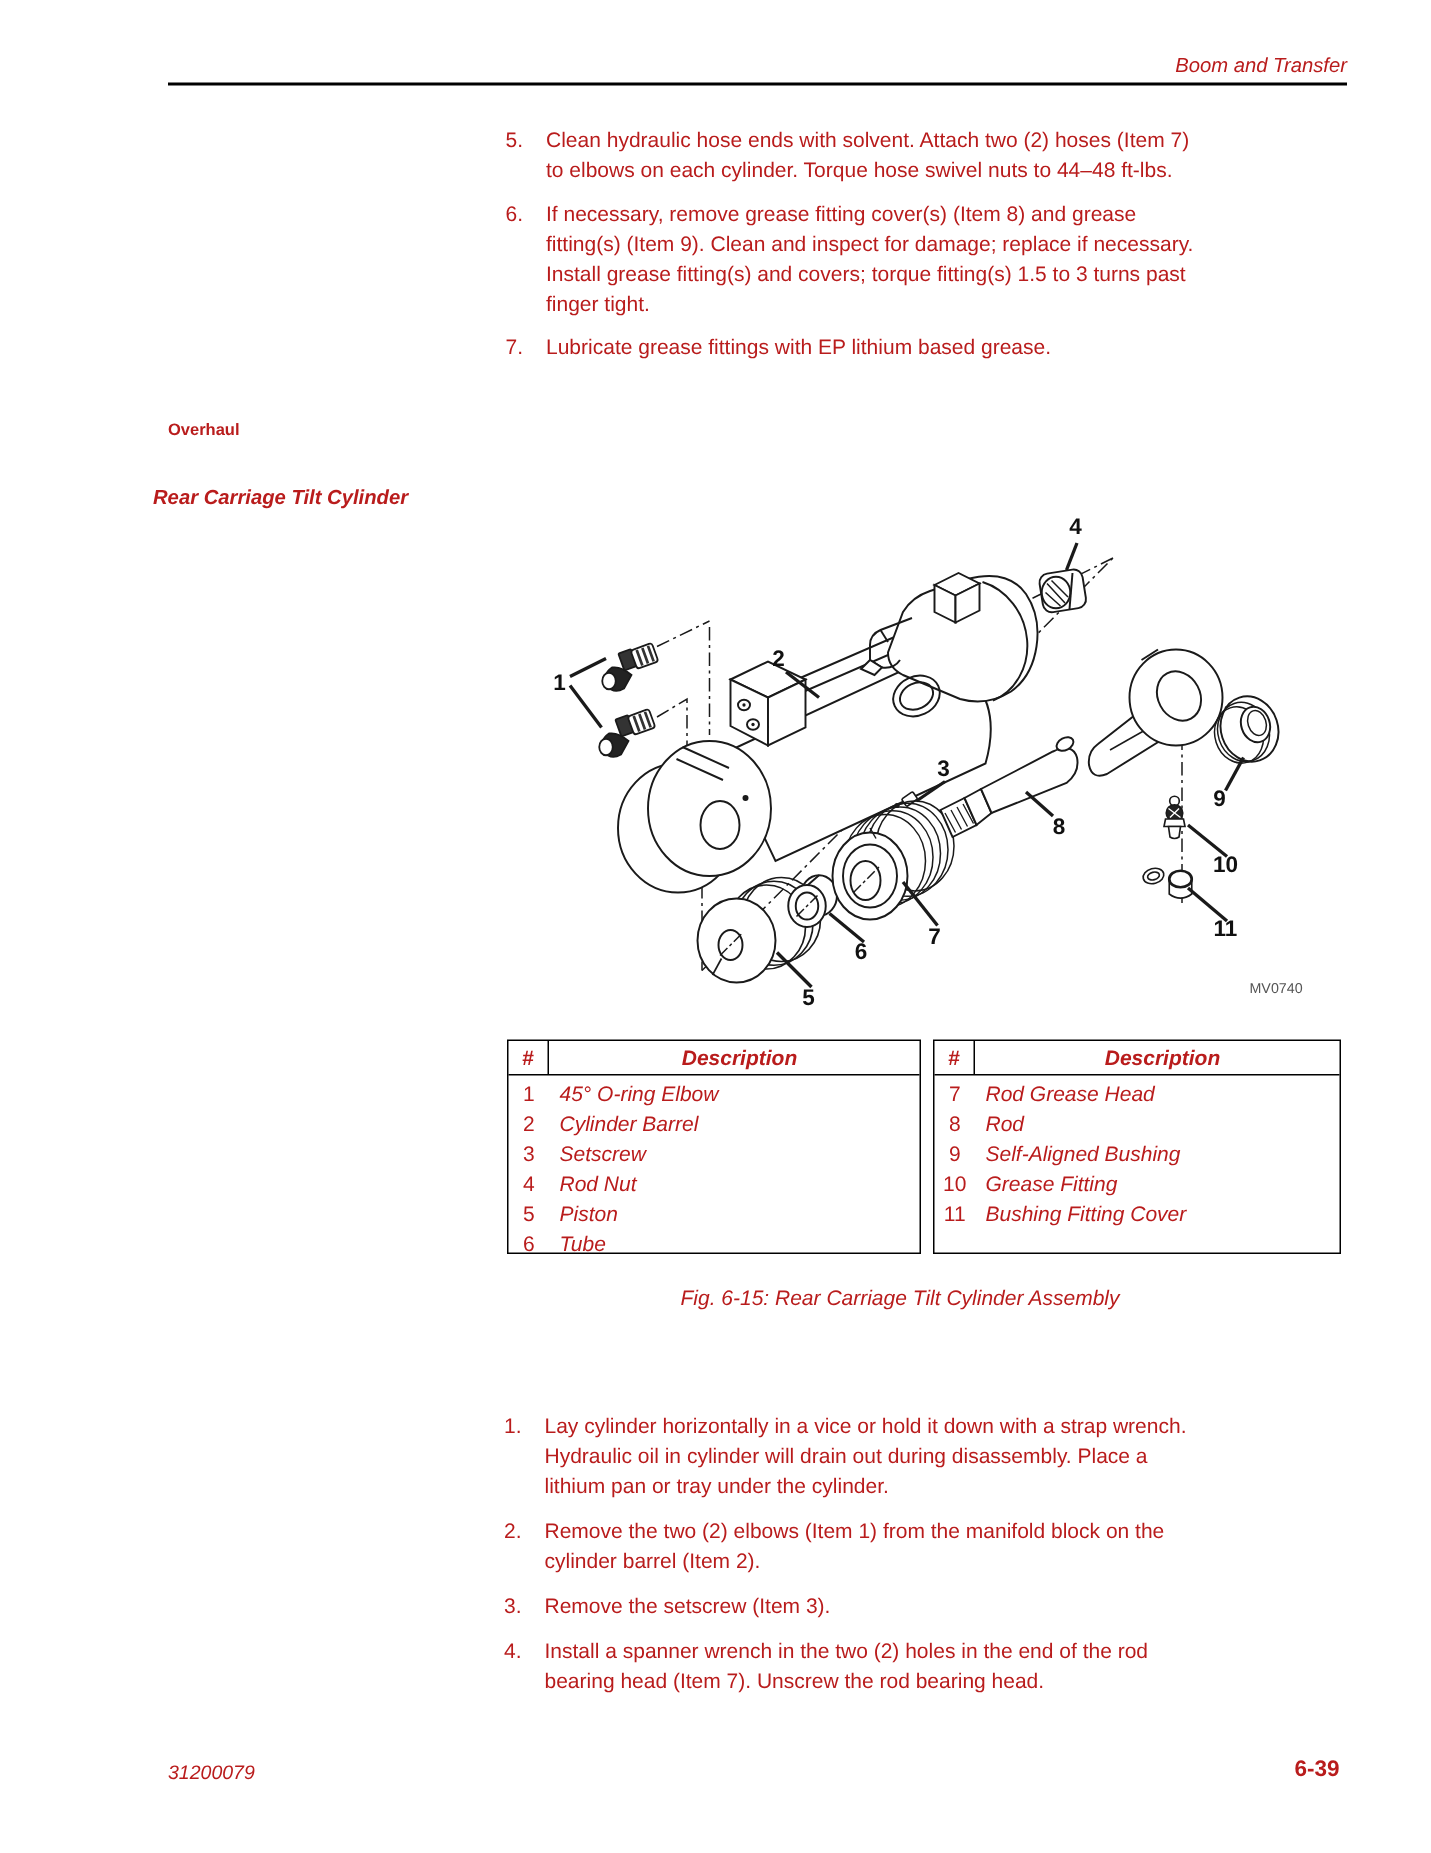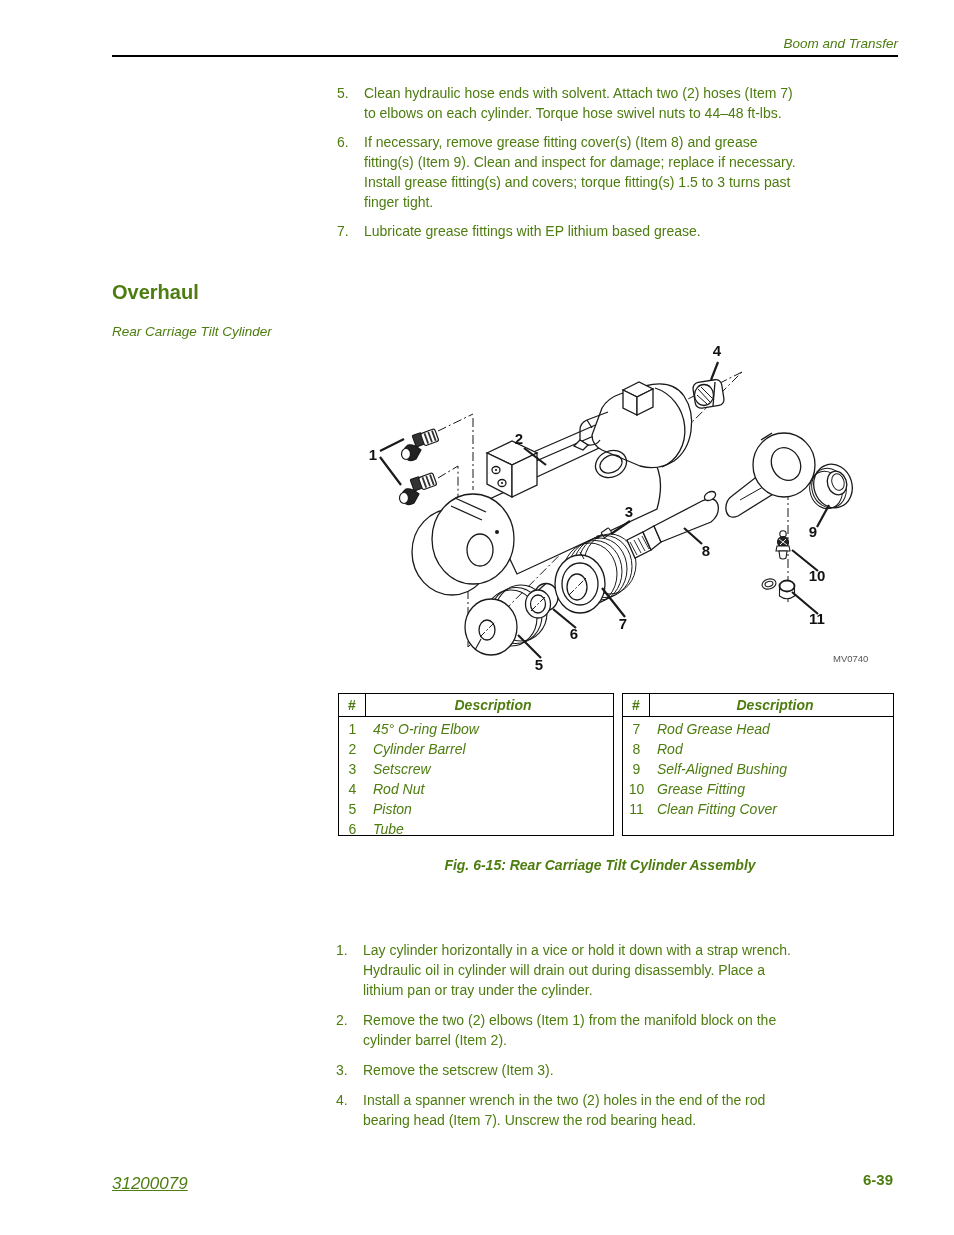--- a/index.html
+++ b/index.html
@@ -1,34 +1,34 @@
 <!DOCTYPE html>
 <html><head>
 <meta charset="utf-8">
 <style>
   html,body{margin:0;padding:0;background:#fff;}
   .page{position:relative;width:954px;height:1235px;background:#fff;
-        font-family:"Liberation Sans",sans-serif;color:#4d7c0f;overflow:hidden;}
+        font-family:"Liberation Sans",sans-serif;color:#b91c1c;overflow:hidden;}
 
   
   .hdr-title{position:absolute;top:36px;right:56px;font-size:13.5px;font-style:italic;}
   .hdr-rule{position:absolute;top:55px;left:112px;width:786px;border-top:2px solid #000;height:0;}
 
   
   .steps{position:absolute;}
   .steps-top{top:83px;left:337px;width:580px;}
   .steps-bottom{top:940px;left:336px;width:580px;}
   .step{display:flex;margin-bottom:9px;font-size:14px;line-height:20px;}
   .steps-bottom .step{margin-bottom:10px;}
   .snum{flex:none;width:27px;}
   .stext{white-space:pre-line;width:548px;}
 
   
-  .overhaul{position:absolute;top:281px;left:112px;font-size:20px;font-weight:bold;margin:0;}
-  .subhead{position:absolute;top:324px;left:112px;font-size:13.5px;font-weight:normal;font-style:italic;margin:0;}
+  .overhaul{position:absolute;top:281px;left:112px;font-size:11px;font-weight:bold;margin:0;}
+  .subhead{position:absolute;top:324px;left:102px;font-size:13.5px;font-weight:bold;font-style:italic;margin:0;}
 
   
   .diagram{position:absolute;top:338px;left:340px;width:560px;height:345px;}
   .callout{font:bold 15px "Liberation Sans",sans-serif;fill:#111;}
   .figcode{font:9.5px "Liberation Sans",sans-serif;fill:#555;}
 
   
   .ptable{position:absolute;top:693px;height:143px;border:1.6px solid #000;background:#fff;
           box-sizing:border-box;font-size:14px;}
   .ptable-left{left:338px;width:276px;}
@@ -36,25 +36,25 @@
   .thead{display:flex;height:22px;border-bottom:1.6px solid #000;font-weight:bold;align-items:center;}
   .thead .tnum{height:100%;border-right:1.6px solid #000;display:flex;align-items:center;justify-content:center;box-sizing:border-box;}
   .thead .tdesc{text-align:center;}
   .tnum{flex:none;width:27px;text-align:center;}
   .tdesc{flex:1;padding-left:7px;font-style:italic;}
   .tbody{padding-top:2px;}
   .trow{display:flex;height:20px;align-items:center;}
 
   
   .figcap{position:absolute;top:857px;left:337px;width:526px;text-align:center;
-          font-size:14px;font-weight:bold;font-style:italic;}
+          font-size:14px;font-weight:normal;font-style:italic;}
   .intro{position:absolute;top:888px;left:335px;width:575px;font-size:14px;line-height:20px;white-space:pre-line;}
 
   
-  .foot-left{position:absolute;top:1174px;left:112px;font-size:17px;font-style:italic;text-decoration:underline;}
+  .foot-left{position:absolute;top:1174px;left:112px;font-size:13px;font-style:italic;}
   .foot-right{position:absolute;top:1171px;right:61px;font-size:15px;font-weight:bold;}
 </style>
 </head>
 <body>
 
 <div class="page">
 
   <div class="hdr-title">Boom and Transfer</div>
   <div class="hdr-rule"></div>
 
@@ -304,21 +304,21 @@
       <div class="trow">
           <span class="tnum">9</span>
           <span class="tdesc">Self-Aligned Bushing</span>
         </div>
       <div class="trow">
           <span class="tnum">10</span>
           <span class="tdesc">Grease Fitting</span>
         </div>
       <div class="trow">
           <span class="tnum">11</span>
-          <span class="tdesc">Clean Fitting Cover</span>
+          <span class="tdesc">Bushing Fitting Cover</span>
         </div>
     </div>
   </div>
 
   <div class="figcap">Fig. 6-15: Rear Carriage Tilt Cylinder Assembly</div>
 
 
   <div class="steps steps-bottom">
     <div class="step">
       <span class="snum">1.</span>

